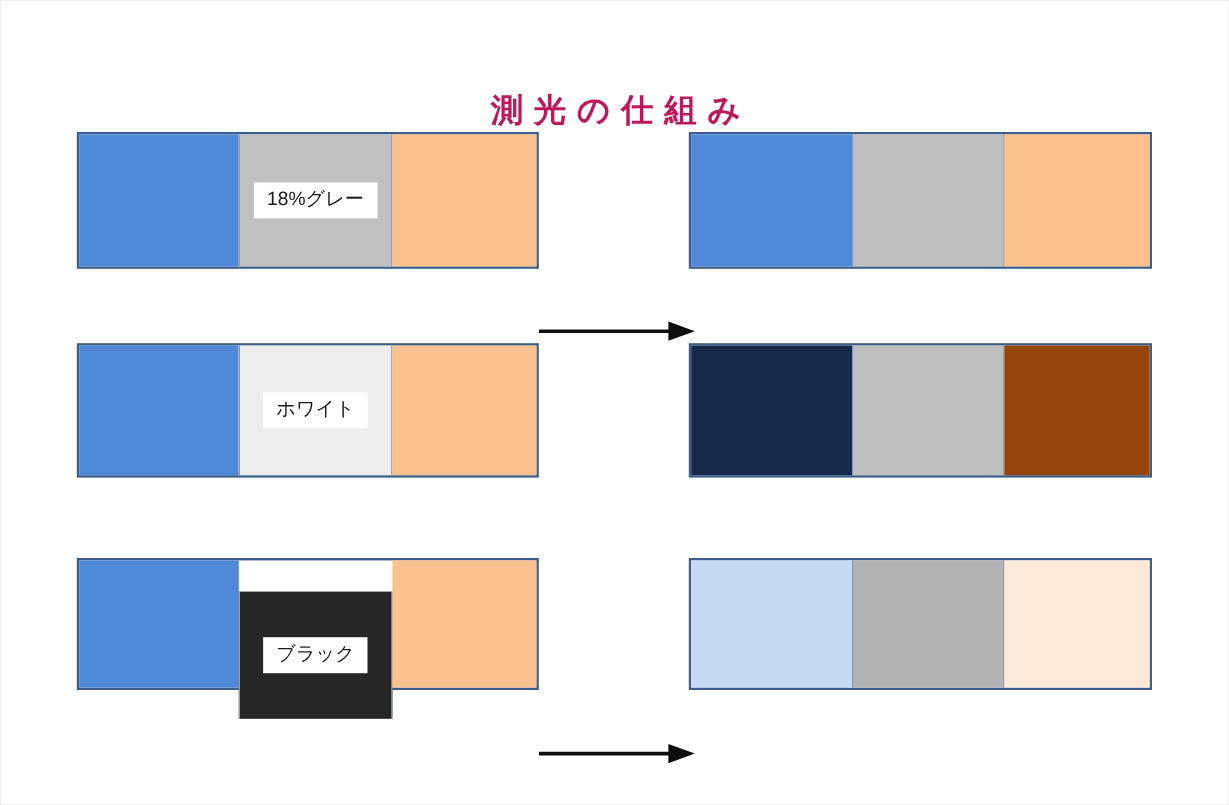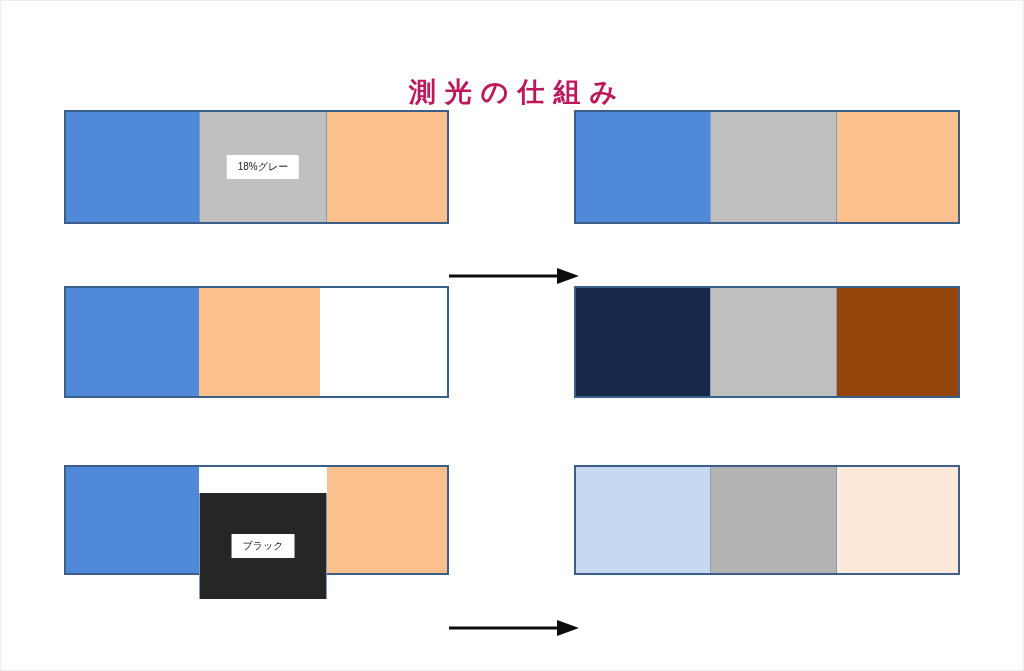--- a/index.html
+++ b/index.html
@@ -66,21 +66,21 @@
   .sw-c { width: 31.6%; }
 
   
   .chip {
     position: absolute;
     left: 50%;
     top: 50%;
     transform: translate(-50%, -50%);
     background: #ffffff;
     color: #1a1a1a;
-    font-size: 10px;
+    font-size: 16px;
     line-height: 1;
     padding: 7px 11px;
     white-space: nowrap;
     font-family: "Liberation Sans", "DejaVu Sans", sans-serif;
   }
 
   
   .caption {
     position: absolute;
     box-sizing: border-box;
@@ -139,20 +139,23 @@
     </div>
 
     <div class="caption cap-1-left">反射率18%グレー色を測光すると</div>
     <div class="caption cap-1-right">適正な露出で撮影できる。</div>
   </div>
 
   <div class="row row-2">
 
     <div class="panel panel-left h-tall2">
       <div class="swatch sw-a" style="background-color: rgb(80, 137, 216);"></div>
+      <div class="swatch sw-b" style="background-color: rgb(237, 237, 237);">
+        <span class="chip">ホワイト</span>
+      </div>
       <div class="swatch sw-c" style="background-color: rgb(250, 192, 142);"></div>
     </div>
 
     <div class="arrow arrow-2">
       <svg width="130" height="24" viewBox="0 0 130 24">
         <line x1="0" y1="12" x2="112" y2="12" stroke="#0d0d0d" stroke-width="3"></line>
         <polygon points="108,4 130,12 108,20" fill="#0d0d0d"></polygon>
       </svg>
     </div>
 

